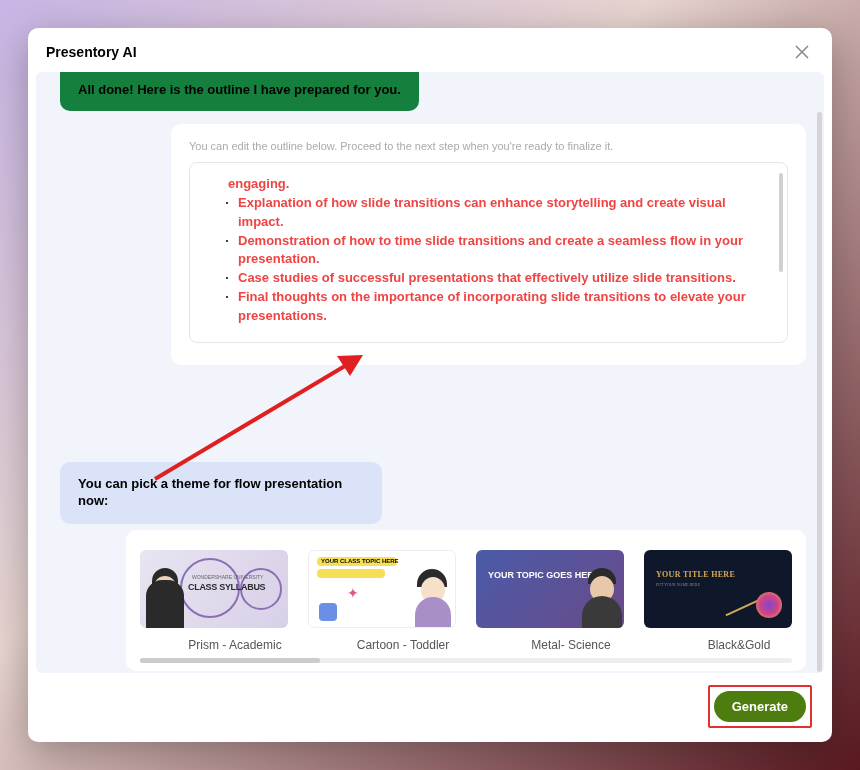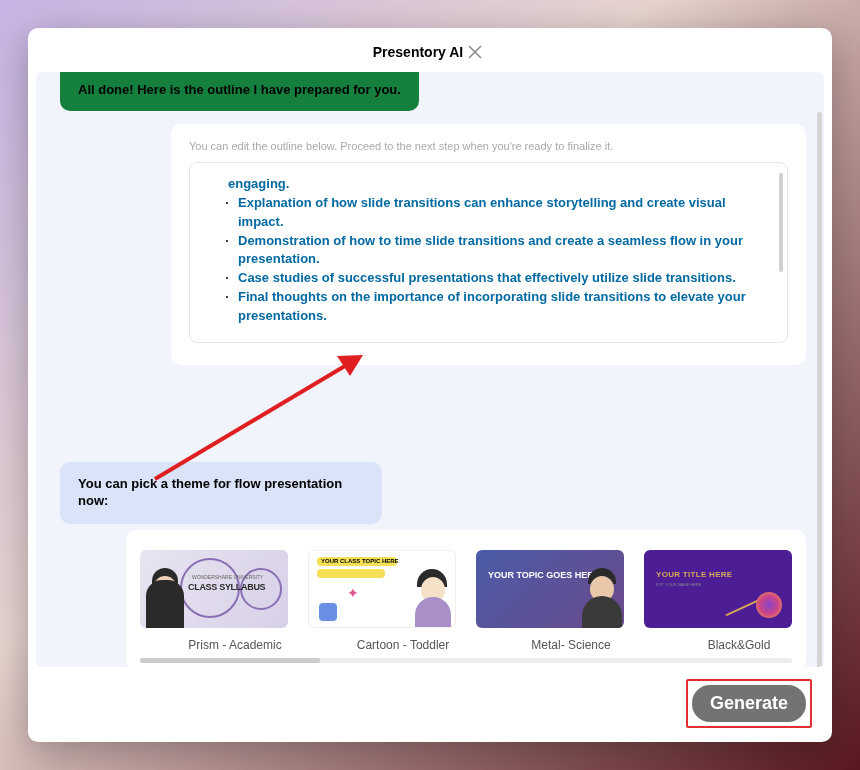--- a/index.html
+++ b/index.html
@@ -19,21 +19,21 @@
       bottom: 28px;
       background: #fff;
       border-radius: 10px;
       box-shadow: 0 10px 40px rgba(0,0,0,0.3);
       display: flex;
       flex-direction: column;
     }
     .modal-header {
       display: flex;
       align-items: center;
-      justify-content: center;
+      justify-content: space-between;
       padding: 12px 18px 8px 18px;
     }
     .modal-title {
       font-size: 14px;
       font-weight: 700;
       color: #000;
     }
     .close-btn {
       width: 24px;
       height: 24px;
@@ -91,21 +91,21 @@
       right: 4px;
       top: 10px;
       bottom: 70px;
       width: 4px;
       background: #d0d0d0;
       border-radius: 2px;
     }
     .outline-item {
       font-size: 13px;
       font-weight: 700;
-      color: #0369a1;
+      color: #ef4444;
       line-height: 1.45;
       position: relative;
       padding-right: 12px;
     }
     .outline-item.first { margin-left: -10px; }
     .outline-item::before {
       content: '';
       position: absolute;
       left: -12px;
       top: 8px;
@@ -166,21 +166,22 @@
       background: linear-gradient(120deg, #e8e4f0 0%, #d8d0e8 100%);
     }
     .theme-thumb.cartoon {
       background: #fff;
       border: 1px solid #eee;
     }
     .theme-thumb.metal {
       background: linear-gradient(135deg, #4a5ba8 0%, #6b4a8a 100%);
     }
     .theme-thumb.gold {
-      background: #4c1d95;
+      background: #0f172a;
+      font-family: Liberation Serif, serif;
     }
     .theme-label {
       font-size: 12px;
       color: #555;
       margin-top: 10px;
       text-align: center;
       margin-left: 42px;
     }
     .theme-scroll {
       height: 5px;
@@ -213,26 +214,26 @@
       display: flex;
       justify-content: flex-end;
       padding: 12px 20px 14px 20px;
     }
     .generate-wrap {
       border: 2px solid #e03030;
       padding: 4px;
       border-radius: 2px;
     }
     .generate-btn {
-      background: #737373;
+      background: #4d7c0f;
       color: #fff;
       border: none;
       border-radius: 18px;
       padding: 8px 18px;
-      font-size: 18px;
+      font-size: 13px;
       font-weight: 600;
       cursor: pointer;
     }
     
     .prism-circle { position:absolute; width:60px; height:60px; border:2px solid #8b6fb5; border-radius:50%; top:8px; left:40px; }
     .prism-circle2 { position:absolute; width:42px; height:42px; border:2px solid #8b6fb5; border-radius:50%; top:18px; right:6px; }
     .prism-title { position:absolute; top:32px; left:48px; font-size:9px; font-weight:900; color:#2a2a2a; letter-spacing:-0.3px;}
     .prism-sub { position:absolute; top:24px; left:52px; font-size:5px; color:#666; }
     .prism-person { position:absolute; bottom:0; left:6px; width:38px; height:48px; background:#2a2a2a; border-radius:16px 16px 0 0;}
     .prism-face { position:absolute; bottom:30px; left:14px; width:22px; height:22px; background:#f0d0b8; border-radius:50%;}

